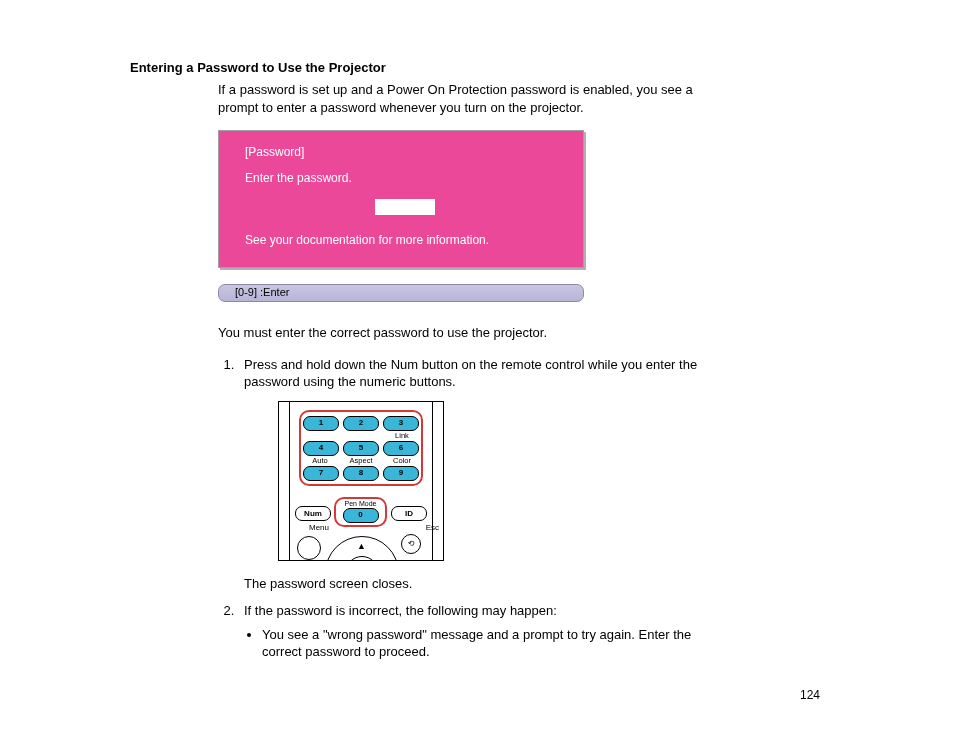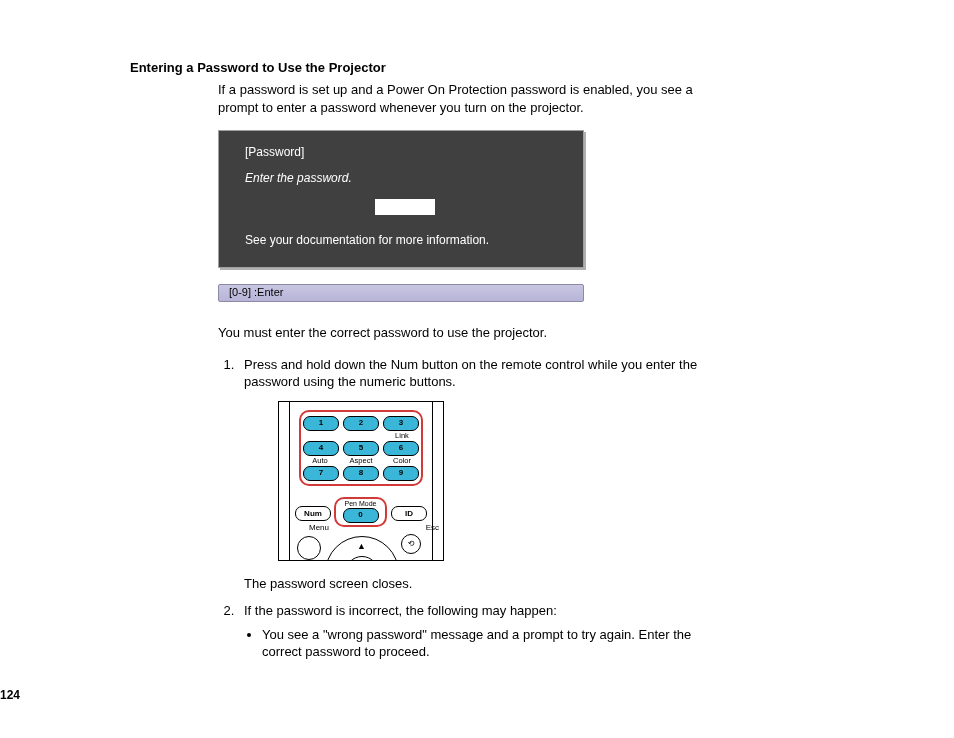--- a/index.html
+++ b/index.html
@@ -31,54 +31,53 @@
     margin-bottom: 14px;
   }
   b { font-weight: normal; }
 
   
   .osd-wrap {
     margin-left: 88px;
     width: 366px;
   }
   .osd {
-    background: #404040;
+    background: #ec4899;
     color: #fff;
     font-family: "Segoe UI", Arial, sans-serif;
     font-size: 12px;
     padding: 14px 18px 16px 26px;
     border: 1px solid #a0a0a0;
     box-shadow: 2px 2px 0 #b0b0b0;
   }
   .osd .title {
     margin-bottom: 12px;
   }
   .osd .prompt {
     margin-bottom: 14px;
-    font-style: italic;
   }
   .osd .inputbox {
     width: 60px;
     height: 16px;
     background: #fff;
     margin: 0 auto 18px auto;
   }
   .osd .hint {
     margin-bottom: 4px;
   }
 
   .osd-help {
     margin-top: 16px;
     height: 16px;
     background: linear-gradient(#c8c6e2, #b7b4d8);
     border: 1px solid #8b89a4;
-    border-radius: 2px;
+    border-radius: 7px;
     font-size: 11px;
     line-height: 15px;
-    padding: 0 10px;
+    padding: 0 16px;
     color: #000;
     font-family: Arial, sans-serif;
   }
 
   
   ol.steps {
     margin: 0 0 0 88px;
     padding-left: 20px;
     line-height: 1.35;
   }
@@ -218,22 +217,22 @@
     font-size: 8px;
     text-align: center;
     line-height: 17px;
   }
 
   .pagenum {
     position: absolute;
     left: 0;
     right: 0;
     bottom: 36px;
-    text-align: left;
-    font-weight: bold;
+    text-align: right;
+    font-weight: normal;
     font-size: 12px;
   }
 </style>
 </head>
 <body>
 
 <div class="page">
 
   <div class="heading">Entering a Password to Use the Projector</div>
 

